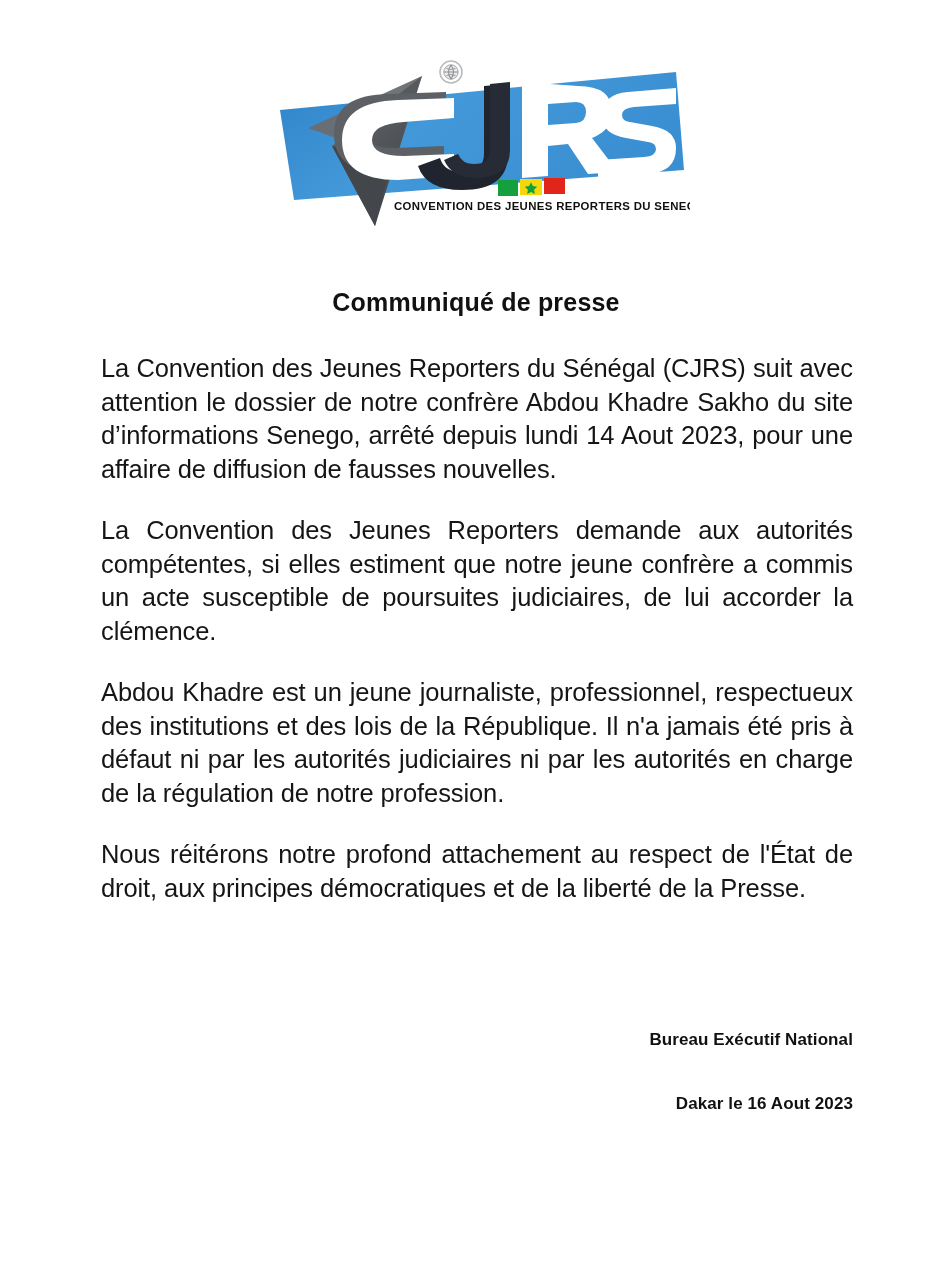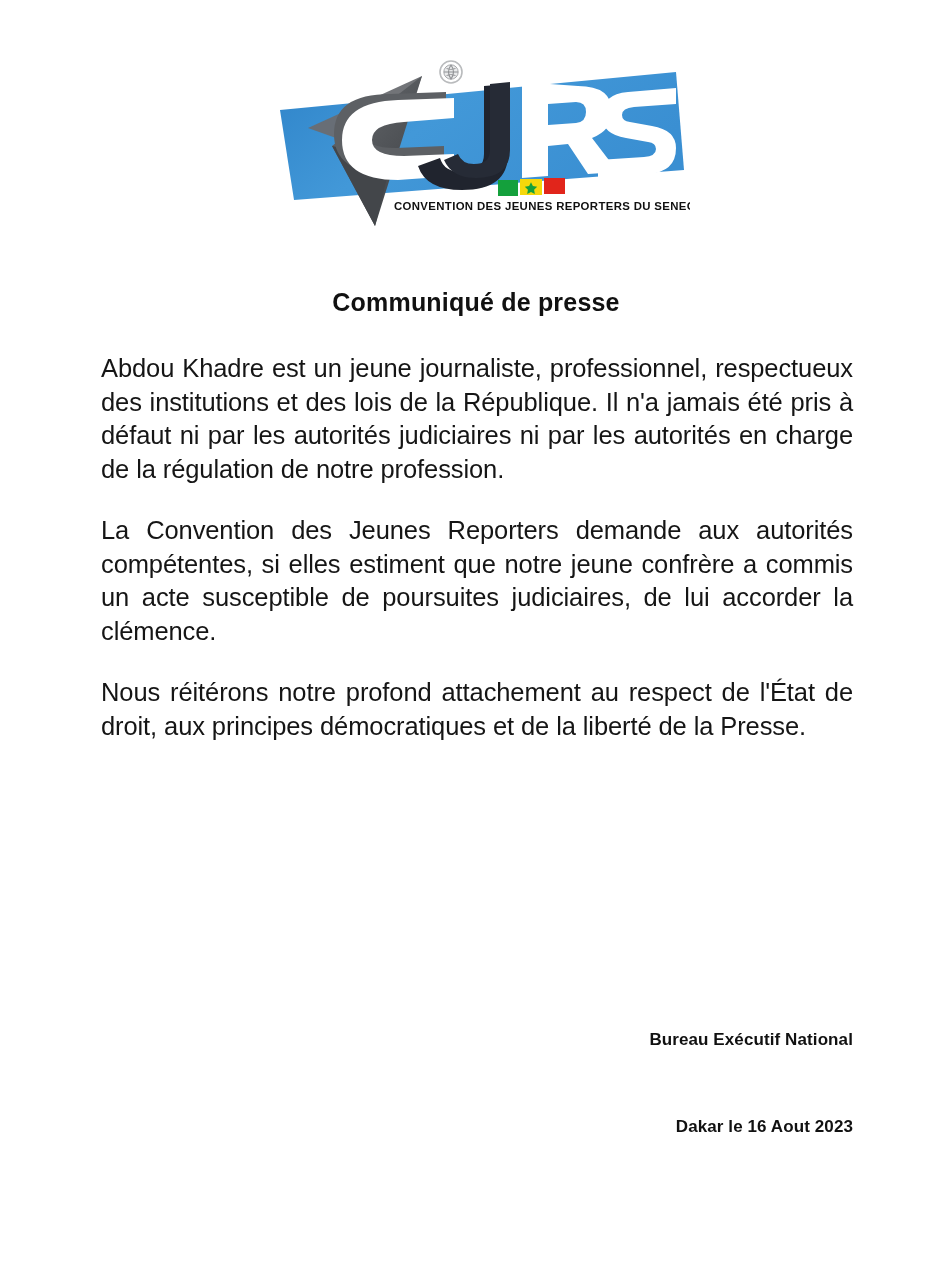--- a/index.html
+++ b/index.html
@@ -80,21 +80,21 @@
     top: 1030px;
     text-align: right;
   }
   .sign-line {
     font-size: 17px;
     font-weight: bold;
     color: #111111;
     margin: 0;
     letter-spacing: 0.1px;
   }
-  .sign-line.second { margin-top: 67px; }
+  .sign-line.second { margin-top: 44px; }
 </style>
 </head>
 <body>
 
 <div class="page">
 
   <div class="logo-block">
     <div class="logo">
       <svg viewBox="0 0 418 180" xmlns="http://www.w3.org/2000/svg" role="img">
         <defs>
@@ -164,22 +164,23 @@
         </g>
 
         <text x="122" y="152" font-family="'Liberation Sans', sans-serif" font-size="11.4" font-weight="bold" fill="#101010" letter-spacing="0.35">CONVENTION DES JEUNES REPORTERS DU SENEGAL</text>
       </svg>
     </div>
   </div>
 
   <h1 class="doc-title">Communiqué de presse</h1>
 
   <div class="body-wrap">
+    <p class="para">La Convention des Jeunes Reporters du Sénégal (CJRS) suit avec attention le dossier de notre confrère Abdou Khadre Sakho du site d’informations Senego, arrêté depuis lundi 14 Aout 2023, pour une affaire de diffusion de fausses nouvelles.</p>
+    <p class="para">La Convention des Jeunes Reporters demande aux autorités compétentes, si elles estiment que notre jeune confrère a commis un acte susceptible de poursuites judiciaires, de lui accorder la clémence.</p>
     <p class="para">Abdou Khadre est un jeune journaliste, professionnel, respectueux des institutions et des lois de la République. Il n'a jamais été pris à défaut ni par les autorités judiciaires ni par les autorités en charge de la régulation de notre profession.</p>
-    <p class="para">La Convention des Jeunes Reporters demande aux autorités compétentes, si elles estiment que notre jeune confrère a commis un acte susceptible de poursuites judiciaires, de lui accorder la clémence.</p>
     <p class="para">Nous réitérons notre profond attachement au respect de l'État de droit, aux principes démocratiques et de la liberté de la Presse.</p>
   </div>
 
   <div class="sign-wrap">
     <p class="sign-line">Bureau Exécutif National</p>
     <p class="sign-line second">Dakar le 16 Aout 2023</p>
   </div>
 
 </div>
 

